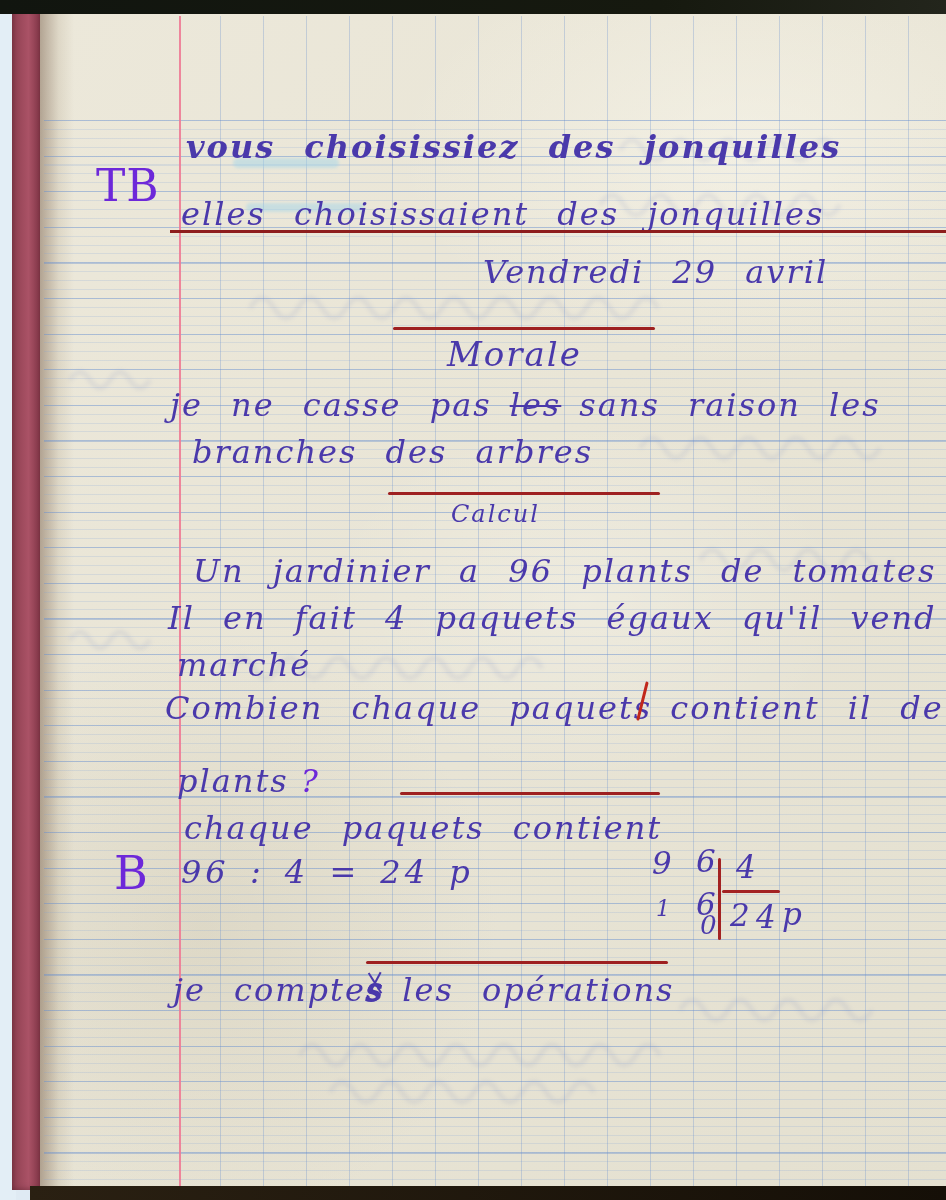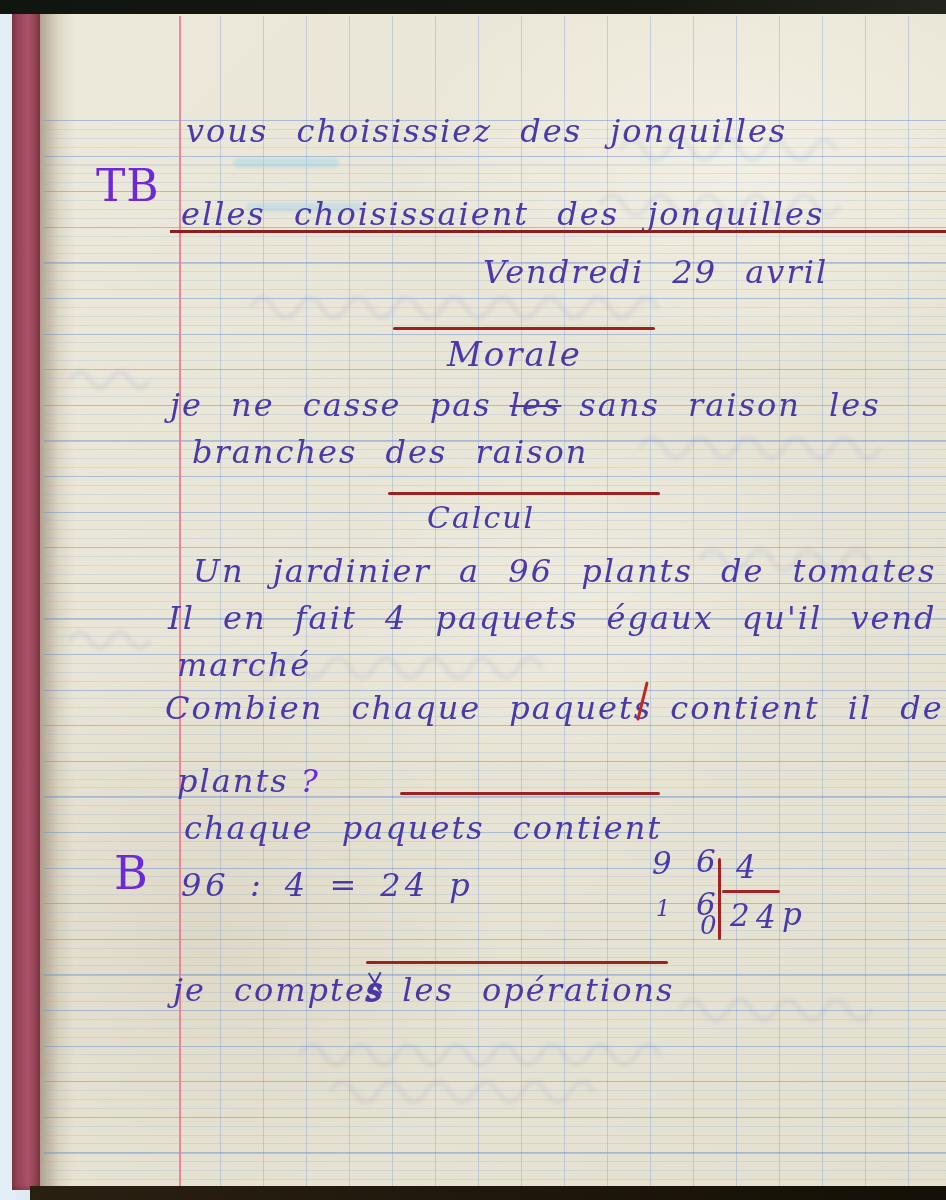--- a/index.html
+++ b/index.html
@@ -73,50 +73,50 @@
   <path d="M70 640 q10 -16 20 0 t20 0 t20 0 t20 0"></path>
 </svg>
 
 <div class="abs hlines"></div>
 <div class="abs vlines"></div>
 <div class="abs margin-line"></div>
 
 <div class="abs smudge" style="left:233px;top:158px;width:106px;height:10px;"></div>
 <div class="abs smudge" style="left:246px;top:203px;width:118px;height:9px;"></div>
 
-<div class="abs hw" style="left:186px;top:112px;">vous choisissiez des jonquilles</div>
+<div class="abs hw" style="left:186px;top:128px;font-weight:bold;">vous choisissiez des jonquilles</div>
 <div class="abs hw-red" style="left:96px;top:160px;font-size:44px;letter-spacing:1px;">TB</div>
 <div class="abs hw" style="left:181px;top:170px;margin-top:25px;">elles choisissaient des jonquilles</div>
 <div class="abs sep-full"></div>
 
 <div class="abs hw" style="left:483px;top:253px;">Vendredi 29 avril</div>
 <div class="abs red-line" style="left:393px;top:327px;width:262px;"></div>
 
 <div class="abs hw" style="left:447px;top:334px;font-size:34px;">Morale</div>
 <div class="abs hw" style="left:170px;top:386px;">
   <span>je ne casse pas</span><span class="struck gap-l">les</span><span class="gap-l">sans raison les</span>
 </div>
-<div class="abs hw" style="left:192px;top:433px;">branches des raison</div>
+<div class="abs hw" style="left:192px;top:433px;">branches des arbres</div>
 <div class="abs red-line" style="left:388px;top:492px;width:272px;"></div>
 
-<div class="abs hw" style="left:427px;top:500px;font-size:30px;">Calcul</div>
+<div class="abs hw" style="left:451px;top:500px;font-size:24px;">Calcul</div>
 <div class="abs hw" style="left:181px;top:552px;padding-left:12px;">Un jardinier a 96 plants de tomates</div>
 <div class="abs hw" style="left:168px;top:599px;">Il en fait 4 paquets égaux qu'il vend au</div>
 <div class="abs hw" style="left:177px;top:646px;">marché</div>
 <div class="abs hw" style="left:165px;top:689px;">
   <span>Combien chaque paquet</span><span class="slashed">s</span><span class="gap-l">contient il de</span>
 </div>
 <div class="abs hw" style="left:177px;top:734px;margin-top:28px;">
   <span>plants</span><span class="hw-red" style="margin-left:12px;font-size:32px;">?</span>
 </div>
 <div class="abs red-line" style="left:400px;top:792px;width:260px;"></div>
 
 <div class="abs hw" style="left:184px;top:809px;">chaque paquets contient</div>
 <div class="abs hw-red" style="left:114px;top:846px;font-size:46px;">B</div>
-<div class="abs hw" style="left:181px;top:853px;letter-spacing:4px;word-spacing:6px;margin-top:13px;">96 : 4 = 24 p</div>
+<div class="abs hw" style="left:181px;top:853px;letter-spacing:4px;word-spacing:6px;">96 : 4 = 24 p</div>
 
 <div class="abs div-num" style="left:652px;top:845px;">9</div>
 <div class="abs div-num" style="left:696px;top:843px;">6</div>
 <div class="abs div-red-v"></div>
 <div class="abs div-num" style="left:736px;top:849px;">4</div>
 <div class="abs div-red-h"></div>
 <div class="abs div-num" style="left:656px;top:896px;font-size:22px;">1</div>
 <div class="abs div-num" style="left:696px;top:886px;">6</div>
 <div class="abs div-num" style="left:730px;top:897px;">2</div>
 <div class="abs div-num" style="left:756px;top:899px;">4</div>

